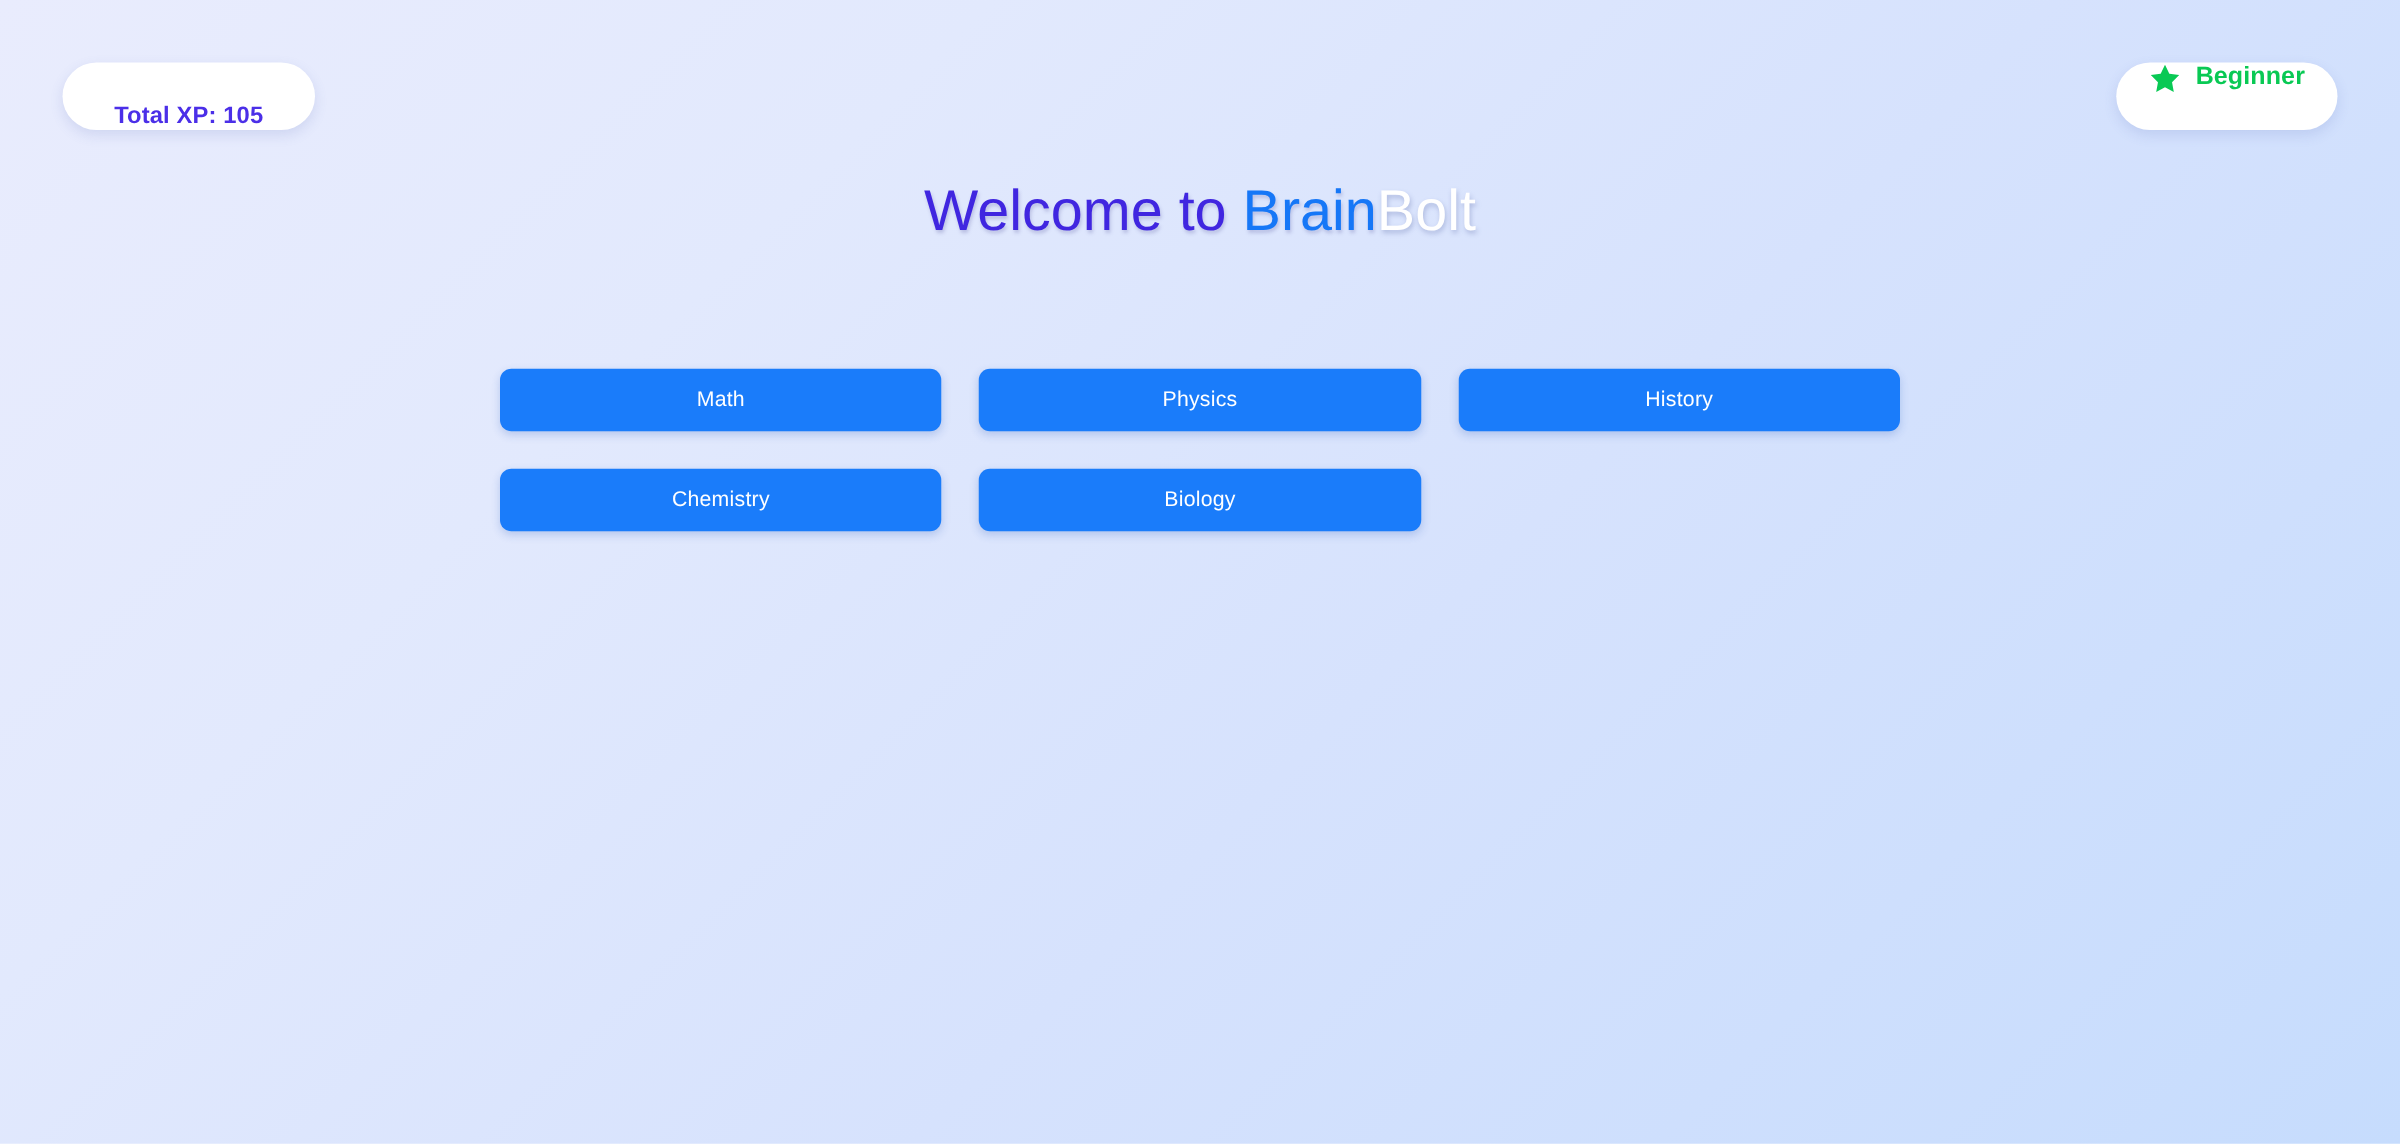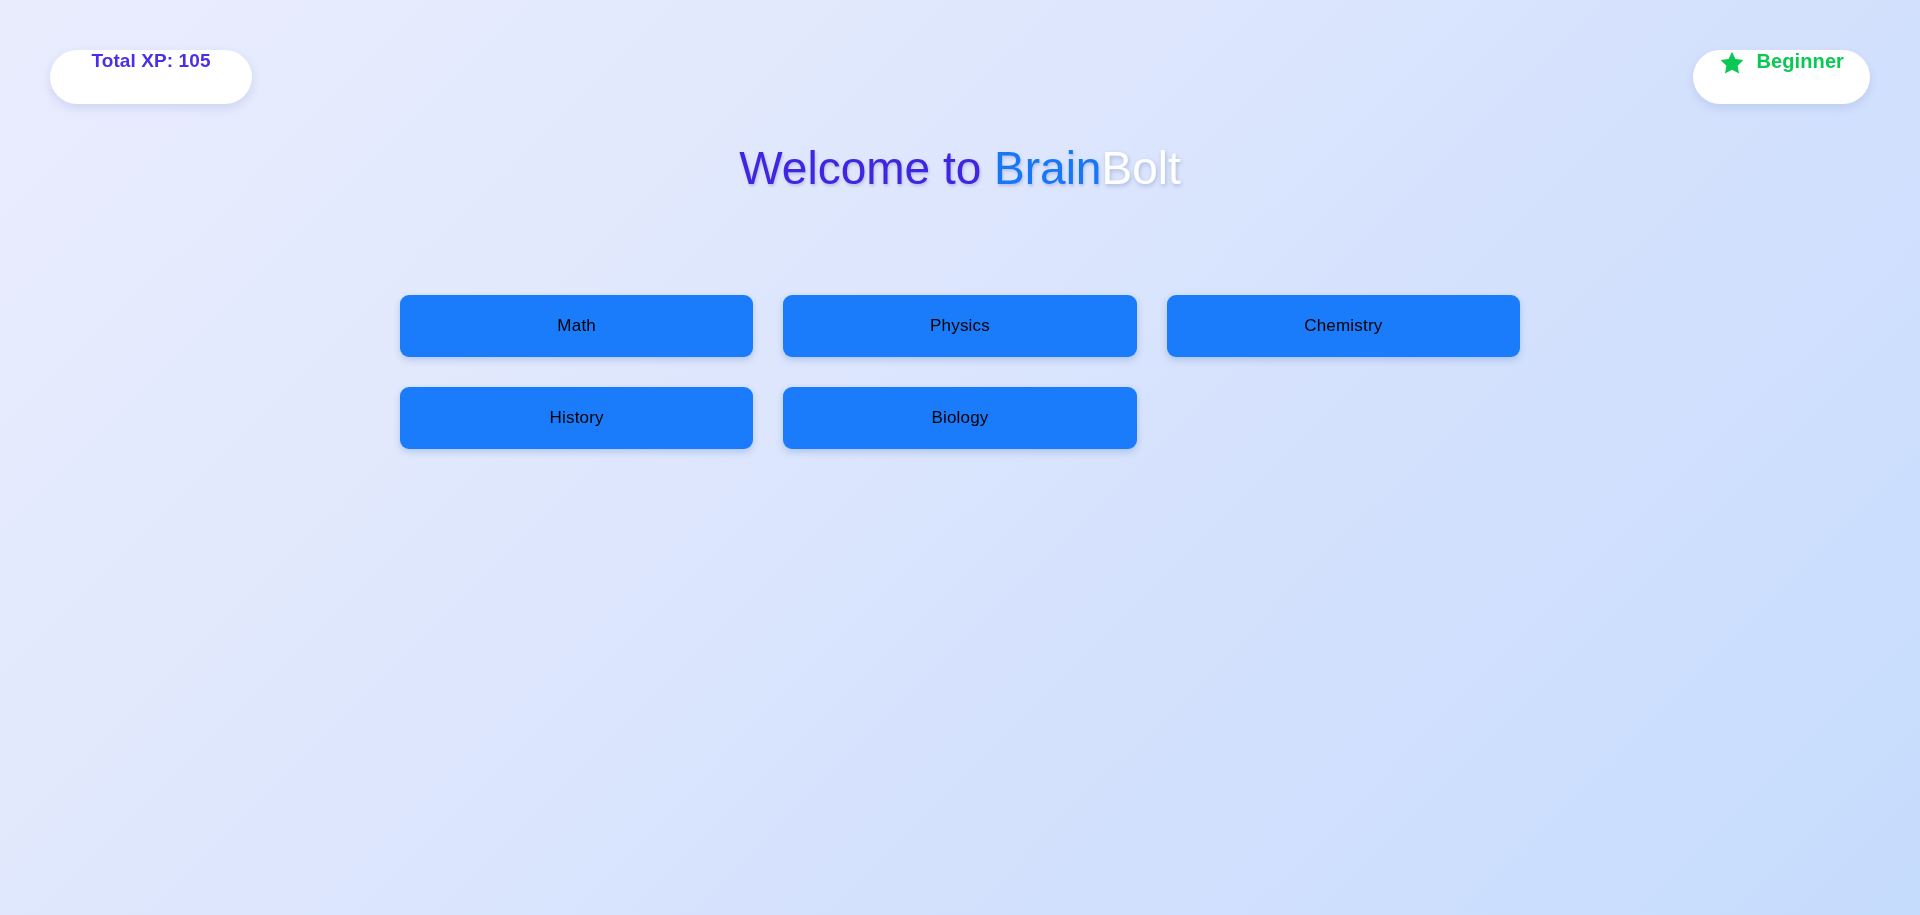--- a/index.html
+++ b/index.html
@@ -21,21 +21,21 @@
   .xp-pill {
     position: absolute;
     left: 50px;
     top: 50px;
     height: 54px;
     min-width: 202px;
     padding: 0 26px;
     background: #ffffff;
     border-radius: 27px;
     display: flex;
-    align-items: flex-start;
+    align-items: flex-end;
     justify-content: center;
     box-shadow: 0 4px 10px rgba(80, 100, 180, 0.16);
   }
   .xp-pill-label {
     color: #4b2fe8;
     font-size: 19px;
     font-weight: bold;
     letter-spacing: 0.1px;
     white-space: nowrap;
   }
@@ -98,25 +98,25 @@
     position: absolute;
     left: 400px;
     top: 295px;
     width: 1120px;
     display: grid;
     grid-template-columns: repeat(3, 1fr);
     column-gap: 30px;
     row-gap: 30px;
   }
   .subject-button {
-    height: 62px;
+    height: 50px;
     background: #1a7cfa;
     border: none;
     border-radius: 9px;
-    color: #000000;
+    color: #ffffff;
     font-family: "Liberation Sans", "DejaVu Sans", sans-serif;
     font-size: 17px;
     font-weight: normal;
     letter-spacing: 0.2px;
     cursor: pointer;
     display: flex;
     align-items: center;
     justify-content: center;
     box-shadow: 0 3px 7px rgba(40, 90, 190, 0.24);
   }
@@ -137,16 +137,16 @@
   <span class="level-label">Beginner</span>
 </div>
 
 <h1 class="title">
   <span class="title-welcome">Welcome to </span><span class="title-brain">Brain</span><span class="title-bolt">Bolt</span>
 </h1>
 
 <div class="subject-grid">
   <button class="subject-button">Math</button>
   <button class="subject-button">Physics</button>
+  <button class="subject-button">History</button>
   <button class="subject-button">Chemistry</button>
-  <button class="subject-button">History</button>
   <button class="subject-button">Biology</button>
 </div>
 
 </body></html>

